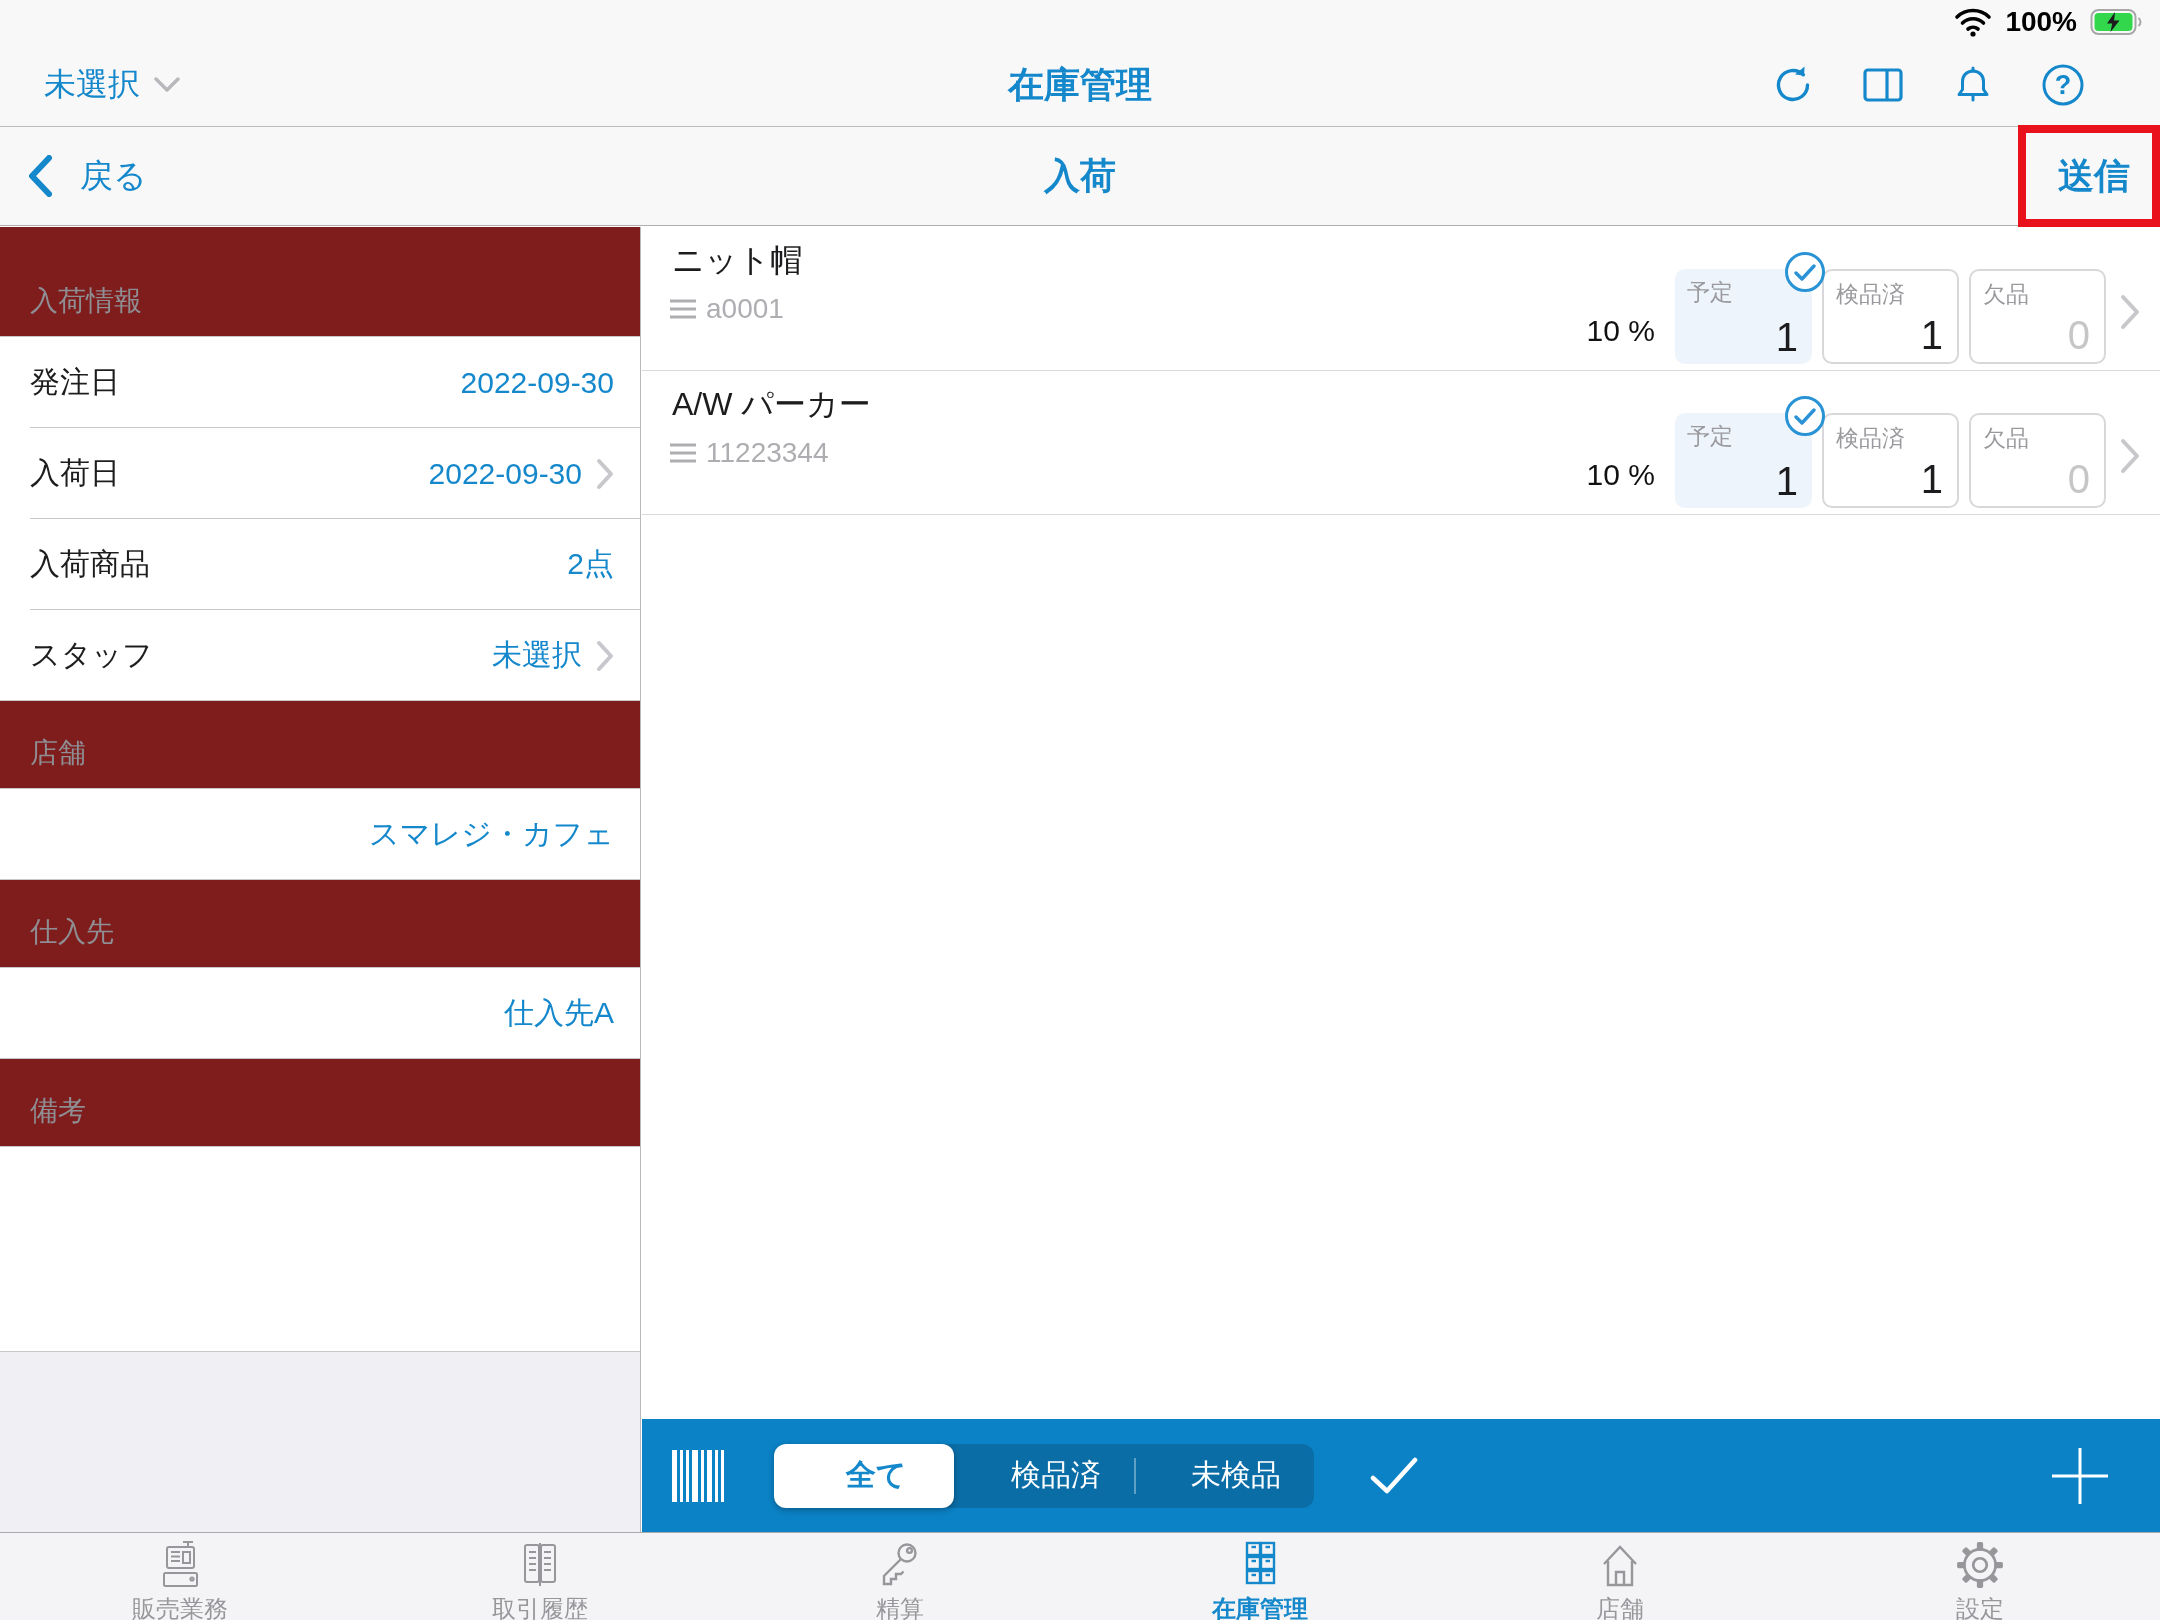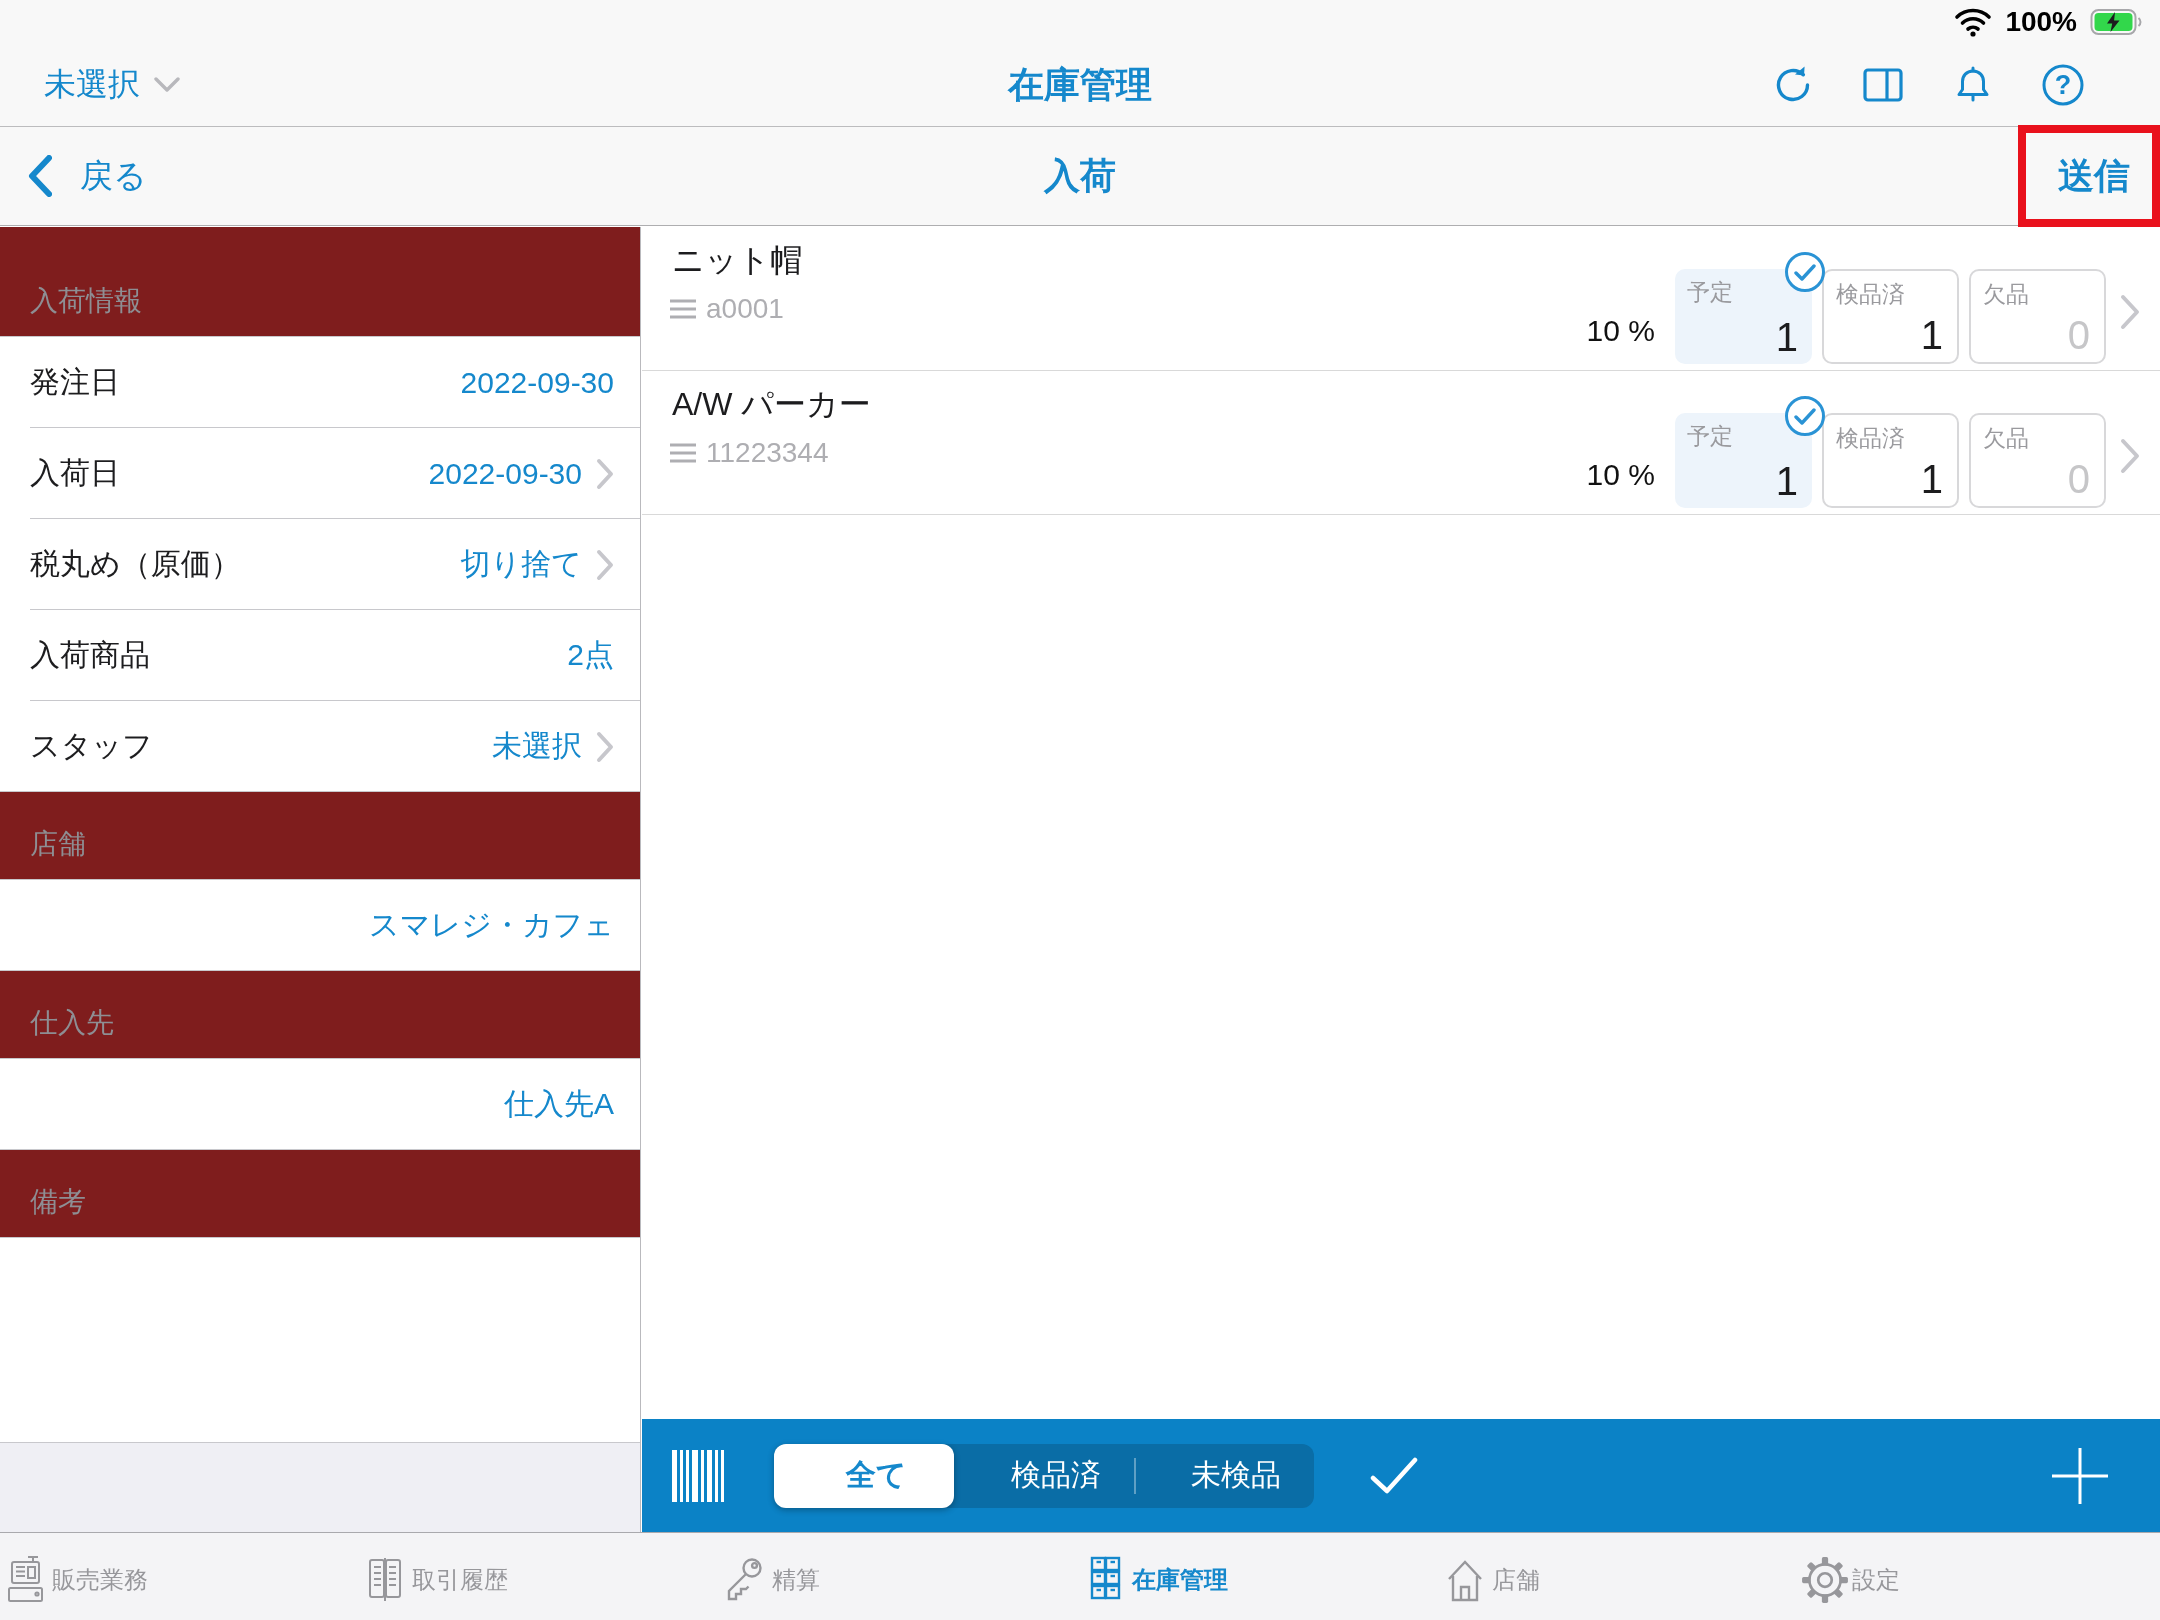--- a/index.html
+++ b/index.html
@@ -65,21 +65,21 @@
   .toolbar { position:absolute; left:0; right:0; bottom:0; height:113px; background:#0b82c6; display:flex; align-items:center; padding:0 30px; }
   .segmented { margin-left:50px; width:540px; height:64px; background:#0a6da6; border-radius:12px; display:flex; align-items:stretch; position:relative; }
   .segment { flex:1; display:flex; align-items:center; justify-content:center; font-size:30px; color:#fff; cursor:pointer; position:relative;padding-left:24px; }
   .segment.selected { background:#fff; color:#1588cc; border-radius:12px; font-weight:600; box-shadow:0 2px 6px rgba(0,0,0,.3); }
   .seg-divider { position:absolute; left:360px; top:14px; bottom:14px; width:2px; background:rgba(255,255,255,.35); }
   .toolbar-check { margin-left:56px; display:flex; align-items:center; cursor:pointer; }
   .toolbar-plus { margin-left:auto; margin-right:18px; display:flex; align-items:center; cursor:pointer; }
 
   
   .tab-bar { position:absolute; left:0; right:0; bottom:0; height:88px; background:#f4f4f6; border-top:1px solid #a9a9ad; display:flex; }
-  .tab-item { flex:1; display:flex; flex-direction:row; align-items:center; justify-content:flex-start; padding-top:6px; gap:2px; cursor:pointer; color:#97979b; }
+  .tab-item { flex:1; display:flex; flex-direction:column; align-items:center; justify-content:flex-start; padding-top:6px; gap:2px; cursor:pointer; color:#97979b; }
   .tab-item .tab-label { font-size:24px; color:#97979b; }
   .tab-item.active .tab-label { color:#1588cc; font-weight:600; }
   svg { display:block; }
 </style>
 </head>
 <body>
 
 <div class="status-bar">
   <div class="status-right">
     <span>
@@ -161,31 +161,20 @@
   <div class="s-row">
     <span class="s-row-label">発注日</span>
     <span class="s-row-right">
         <span class="s-row-value">2022-09-30</span>
       </span>
   </div>
   <div class="s-row">
     <span class="s-row-label">入荷日</span>
     <span class="s-row-right">
       <span class="s-row-value">2022-09-30</span>
-      <span class="chev">
-          <svg width="18" height="32" viewBox="0 0 18 32">
-            <polyline points="3,3 15,16 3,29" fill="none" stroke="#c7c7cc" stroke-width="4" stroke-linecap="round" stroke-linejoin="round"></polyline>
-          </svg>
-        </span>
-    </span>
-  </div>
-  <div class="s-row">
-    <span class="s-row-label">税丸め（原価）</span>
-    <span class="s-row-right">
-      <span class="s-row-value">切り捨て</span>
       <span class="chev">
           <svg width="18" height="32" viewBox="0 0 18 32">
             <polyline points="3,3 15,16 3,29" fill="none" stroke="#c7c7cc" stroke-width="4" stroke-linecap="round" stroke-linejoin="round"></polyline>
           </svg>
         </span>
     </span>
   </div>
   <div class="s-row">
     <span class="s-row-label">入荷商品</span>
     <span class="s-row-right">

